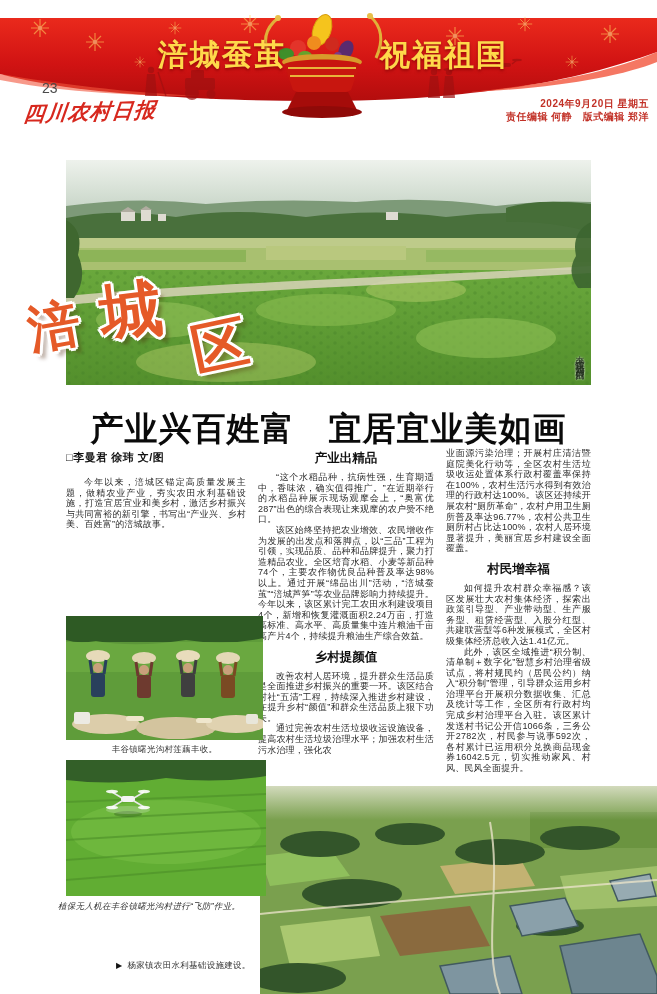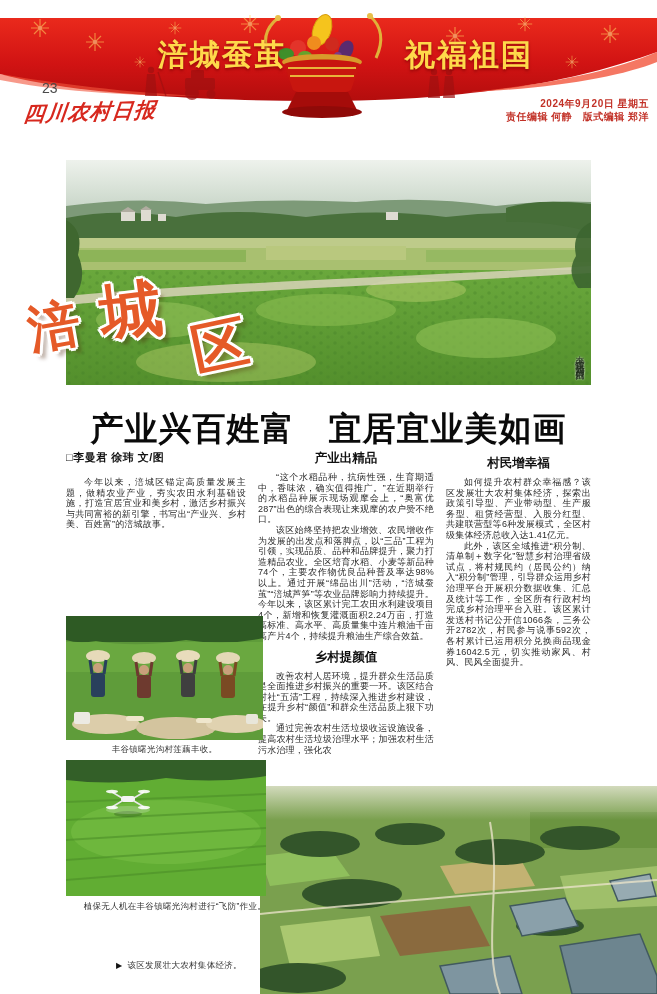--- a/index.html
+++ b/index.html
@@ -5,21 +5,21 @@
   html,body{margin:0;padding:0;background:#e9e9e9;}
   .page{position:relative;width:657px;height:994px;background:#ffffff;overflow:hidden;
         font-family:"Liberation Sans",sans-serif;margin:0 auto;}
   svg{display:block;}
 
   
   .banner-svg{position:absolute;left:0;top:0;width:657px;height:132px;}
   .slogan{position:absolute;top:35px;width:156px;text-align:center;font-size:30px;font-weight:900;
           color:#ffd94a;letter-spacing:2px;text-shadow:0 2px 3px rgba(120,0,0,.6),0 0 1px #a33;}
   .slogan-left{left:144px;}
-  .slogan-right{left:391px;}
+  .slogan-right{left:366px;}
   .page-number{position:absolute;left:42px;top:80px;font-size:14px;color:#4a4a4a;}
   .paper-logo{position:absolute;left:24px;top:98px;font-size:21px;font-weight:900;color:#d7281e;
               font-style:italic;transform:skewX(-8deg) rotate(-2deg);letter-spacing:1px;}
   .dateblock{position:absolute;right:8px;top:97px;text-align:right;color:#c23127;
              font-size:10px;line-height:13px;font-weight:bold;letter-spacing:.5px;}
 
   
   .main-photo{position:absolute;left:66px;top:160px;width:525px;height:225px;overflow:hidden;}
   .photo-caption-vert{position:absolute;right:5px;bottom:8px;writing-mode:vertical-rl;
       font-size:9.5px;color:#22301d;letter-spacing:2px;text-shadow:0 0 2px rgba(255,255,255,.85);}
@@ -52,21 +52,21 @@
   .columns p.cont{text-indent:0;}
   .sec-heading{font-size:12.5px;font-weight:bold;color:#111;text-align:center;margin:7px 0 5px 0;}
   .sec-heading.first{margin-top:2px;}
 
   
   .photo1{position:absolute;left:66px;top:616px;width:197px;height:124px;overflow:hidden;}
   .caption{font-size:8.5px;color:#333;letter-spacing:.3px;}
   .caption1{position:absolute;left:66px;top:744px;width:197px;text-align:center;}
   .aerial{position:absolute;left:260px;top:786px;width:397px;height:208px;overflow:hidden;z-index:1;}
   .photo2{position:absolute;left:66px;top:760px;width:200px;height:136px;overflow:hidden;z-index:2;}
-  .caption2{position:absolute;left:58px;top:901px;width:208px;text-align:right;z-index:3;}
+  .caption2{position:absolute;left:58px;top:901px;width:208px;text-align:left;z-index:3;font-style:italic;}
   .caption3{position:absolute;left:116px;top:960px;display:flex;align-items:center;gap:5px;z-index:3;}
   .arrow{font-size:8px;color:#111;line-height:1;}
 </style>
 </head>
 <body>
 
 <div class="page">
 
   <svg class="banner-svg" viewBox="0 0 657 132">
     <defs>
@@ -217,20 +217,21 @@
     </div>
     <div class="col col2">
       <div class="sec-heading first">产业出精品</div>
       <p>“这个水稻品种，抗病性强，生育期适中，香味浓，确实值得推广。”在近期举行的水稻品种展示现场观摩会上，“奥富优287”出色的综合表现让来观摩的农户赞不绝口。</p>
       <p>该区始终坚持把农业增效、农民增收作为发展的出发点和落脚点，以“三品”工程为引领，实现品质、品种和品牌提升，聚力打造精品农业。全区培育水稻、小麦等新品种74个，主要农作物优良品种普及率达98%以上。通过开展“绵品出川”活动，“涪城蚕茧”“涪城芦笋”等农业品牌影响力持续提升。今年以来，该区累计完工农田水利建设项目4个，新增和恢复灌溉面积2.24万亩，打造高标准、高水平、高质量集中连片粮油千亩高产片4个，持续提升粮油生产综合效益。</p>
       <div class="sec-heading">乡村提颜值</div>
       <p>改善农村人居环境，提升群众生活品质是全面推进乡村振兴的重要一环。该区结合村社“五清”工程，持续深入推进乡村建设，在提升乡村“颜值”和群众生活品质上狠下功夫。</p>
       <p>通过完善农村生活垃圾收运设施设备，提高农村生活垃圾治理水平；加强农村生活污水治理，强化农</p>
     </div>
     <div class="col col3">
+      <p class="cont">业面源污染治理；开展村庄清洁暨庭院美化行动等，全区农村生活垃圾收运处置体系行政村覆盖率保持在100%，农村生活污水得到有效治理的行政村达100%。该区还持续开展农村“厕所革命”，农村户用卫生厕所普及率达96.77%，农村公共卫生厕所村占比达100%，农村人居环境显著提升，美丽宜居乡村建设全面覆盖。</p>
       <div class="sec-heading">村民增幸福</div>
       <p>如何提升农村群众幸福感？该区发展壮大农村集体经济，探索出政策引导型、产业带动型、生产服务型、租赁经营型、入股分红型、共建联营型等6种发展模式，全区村级集体经济总收入达1.41亿元。</p>
       <p>此外，该区全域推进“积分制、清单制＋数字化”智慧乡村治理省级试点，将村规民约（居民公约）纳入“积分制”管理，引导群众运用乡村治理平台开展积分数据收集、汇总及统计等工作，全区所有行政村均完成乡村治理平台入驻。该区累计发送村书记公开信1066条，三务公开2782次，村民参与说事592次，各村累计已运用积分兑换商品现金券16042.5元，切实推动家风、村风、民风全面提升。</p>
     </div>
   </div>
 
   <div class="photo1">
     <svg viewBox="0 0 197 124" width="197" height="124" preserveAspectRatio="none">
       <rect width="197" height="124" fill="#5f9c3a"></rect>
       <path d="M0,0 H197 V22 Q160,30 120,24 Q70,32 30,25 Q12,28 0,24 Z" fill="#2e5a24"></path>
@@ -335,16 +336,16 @@
         <ellipse cx="78" cy="31.5" rx="6" ry="1.8" fill="#ffffff" opacity=".9"></ellipse>
         <ellipse cx="46" cy="47.5" rx="6" ry="1.8" fill="#ffffff" opacity=".9"></ellipse>
         <ellipse cx="78" cy="47.5" rx="6" ry="1.8" fill="#ffffff" opacity=".9"></ellipse>
       </g>
     </svg>
   </div>
   <div class="caption caption2">植保无人机在丰谷镇曙光沟村进行“飞防”作业。</div>
 
   <div class="caption caption3">
     <span class="arrow">▶</span>
-    <span>该区发展壮大农村集体经济。</span>
+    <span>杨家镇农田水利基础设施建设。</span>
   </div>
 
 </div>
 
 </body></html>

